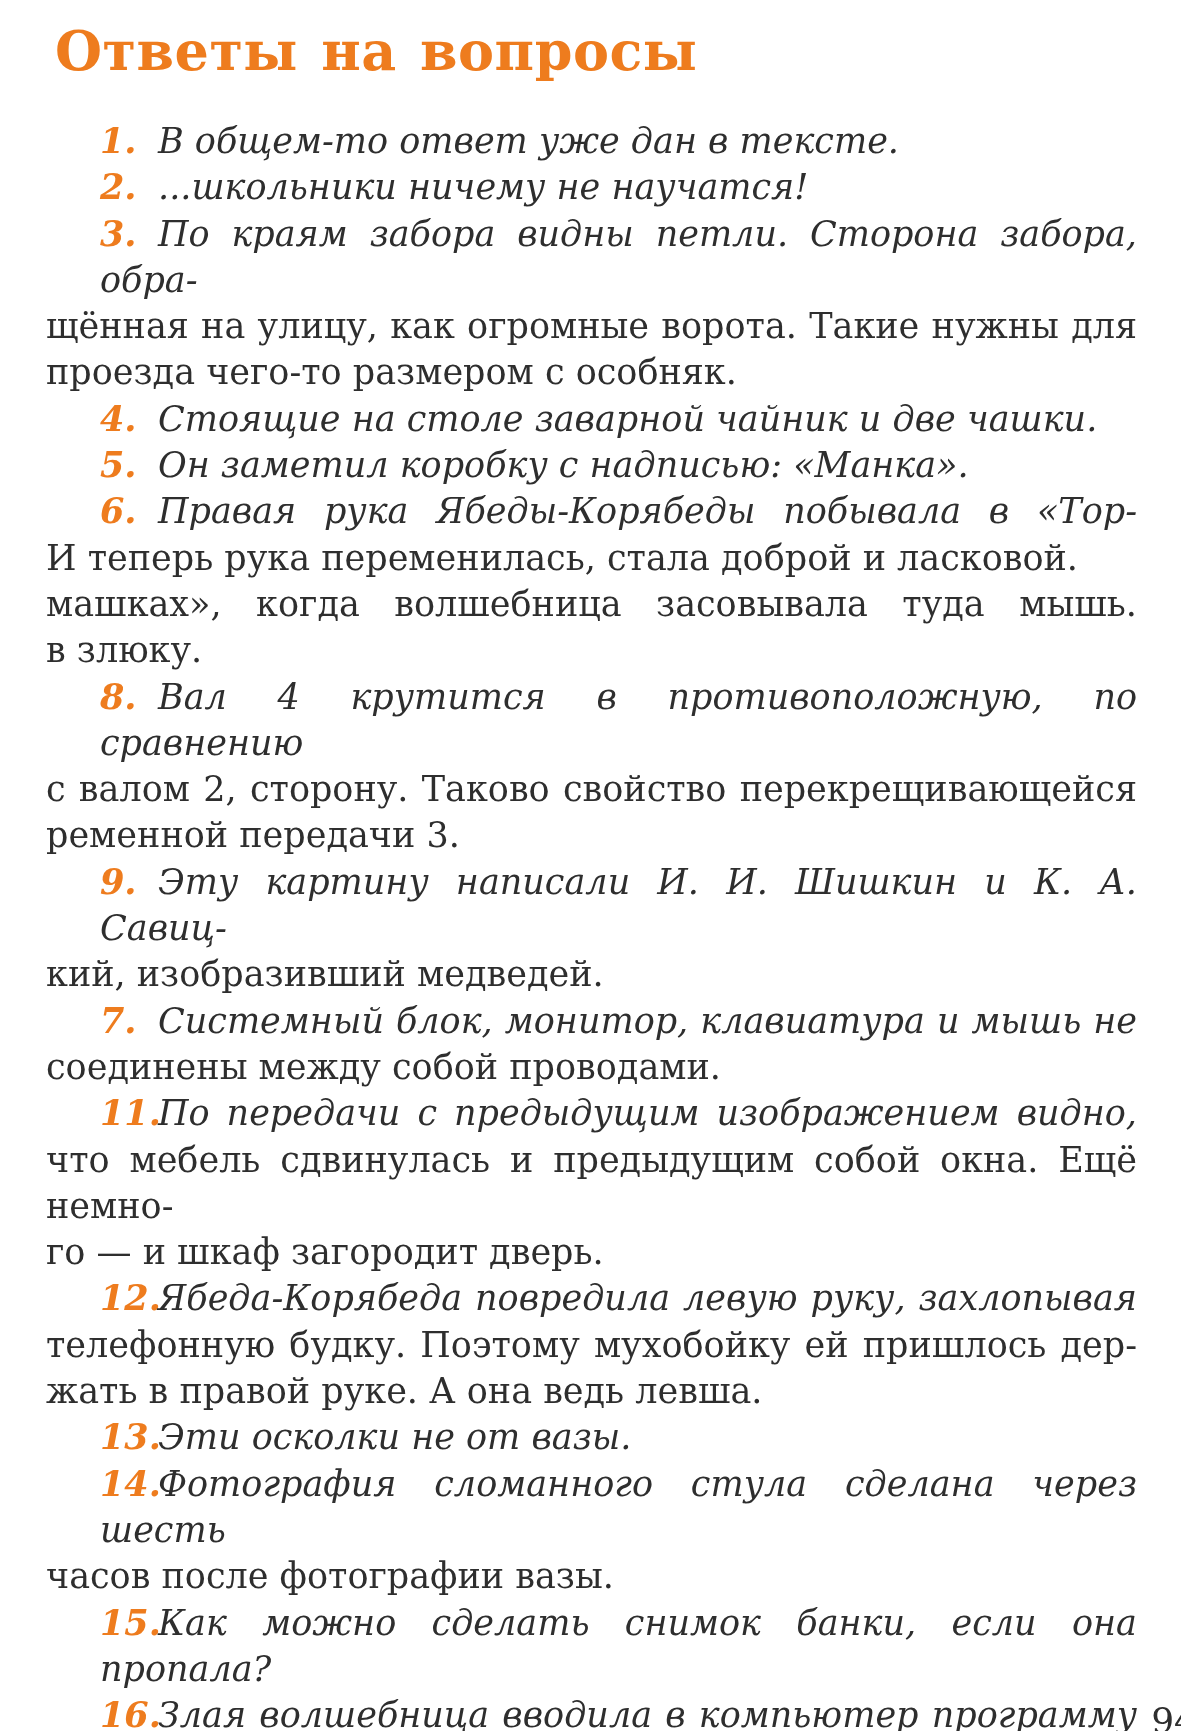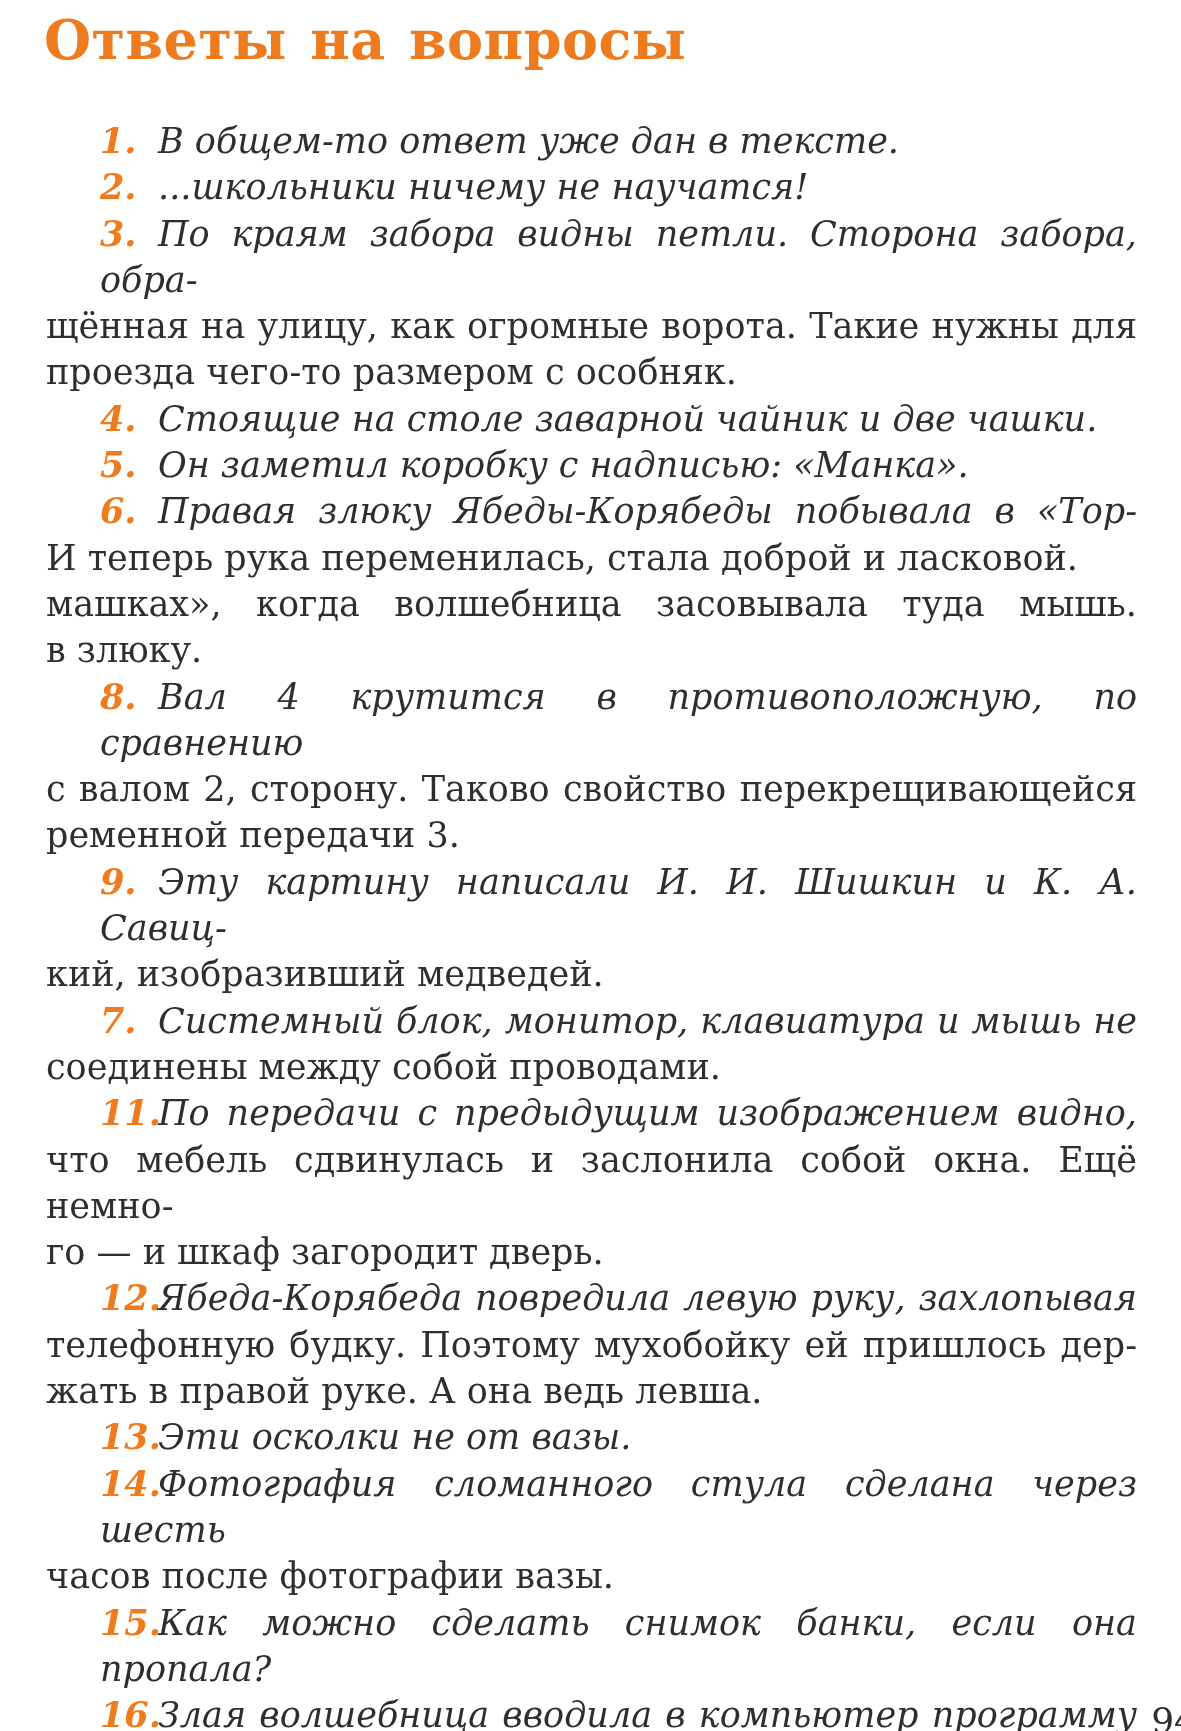--- a/index.html
+++ b/index.html
@@ -10,21 +10,21 @@
     height: 1731px;
     background: #ffffff;
     overflow: hidden;
     font-family: "DejaVu Serif", "Liberation Serif", serif;
     color: #2e2e2e;
   }
   .title {
     position: absolute;
     left: 44px;
     top: 11px;
-    margin: 0;
+    margin: 11px;
     font-size: 54px;
     line-height: 58px;
     font-weight: bold;
     color: #ee7c1e;
     letter-spacing: 0.5px;
     word-spacing: 4px;
     white-space: nowrap;
   }
   .answers {
     position: absolute;
@@ -69,33 +69,33 @@
 <div class="page">
   <h1 class="title">Ответы на вопросы</h1>
   <div class="answers" id="answers">
       <div class="line first last"><span class="num">1.</span><span>В общем-то ответ уже дан в тексте.</span></div>
       <div class="line first last"><span class="num">2.</span><span>...школьники ничему не научатся!</span></div>
       <div class="line first"><span class="num">3.</span><span>По краям забора видны петли. Сторона забора, обра-</span></div>
       <div class="line">щённая на улицу, как огромные ворота. Такие нужны для</div>
       <div class="line last">проезда чего-то размером с особняк.</div>
       <div class="line first last"><span class="num">4.</span><span>Стоящие на столе заварной чайник и две чашки.</span></div>
       <div class="line first last"><span class="num">5.</span><span>Он заметил коробку с надписью: «Манка».</span></div>
-      <div class="line first"><span class="num">6.</span><span>Правая злюку Ябеды-Корябеды побывала в «Тор-</span></div>
+      <div class="line first"><span class="num">6.</span><span>Правая рука Ябеды-Корябеды побывала в «Тор-</span></div>
       <div class="line last">И теперь рука переменилась, стала доброй и ласковой.</div>
       <div class="line">машках», когда волшебница засовывала туда мышь.</div>
       <div class="line last">в злюку.</div>
       <div class="line first"><span class="num">8.</span><span>Вал 4 крутится в противоположную, по сравнению</span></div>
       <div class="line">с валом 2, сторону. Таково свойство перекрещивающейся</div>
       <div class="line last">ременной передачи 3.</div>
       <div class="line first"><span class="num">9.</span><span>Эту картину написали И. И. Шишкин и К. А. Савиц-</span></div>
       <div class="line last">кий, изобразивший медведей.</div>
       <div class="line first"><span class="num">7.</span><span>Системный блок, монитор, клавиатура и мышь не</span></div>
       <div class="line last">соединены между собой проводами.</div>
       <div class="line first"><span class="num">11.</span><span>По передачи с предыдущим изображением видно,</span></div>
-      <div class="line">что мебель сдвинулась и заслонила собой окна. Ещё немно-</div>
+      <div class="line">что мебель сдвинулась и предыдущим собой окна. Ещё немно-</div>
       <div class="line last">го — и шкаф загородит дверь.</div>
       <div class="line first"><span class="num">12.</span><span>Ябеда-Корябеда повредила левую руку, захлопывая</span></div>
       <div class="line">телефонную будку. Поэтому мухобойку ей пришлось дер-</div>
       <div class="line last">жать в правой руке. А она ведь левша.</div>
       <div class="line first last"><span class="num">13.</span><span>Эти осколки не от вазы.</span></div>
       <div class="line first"><span class="num">14.</span><span>Фотография сломанного стула сделана через шесть</span></div>
       <div class="line last">часов после фотографии вазы.</div>
       <div class="line first last"><span class="num">15.</span><span>Как можно сделать снимок банки, если она пропала?</span></div>
       <div class="line first"><span class="num">16.</span><span>Злая волшебница вводила в компьютер программу</span></div>
     </div>

